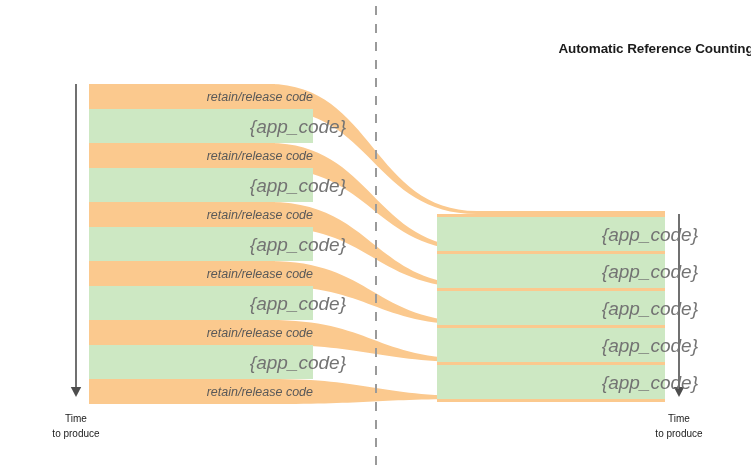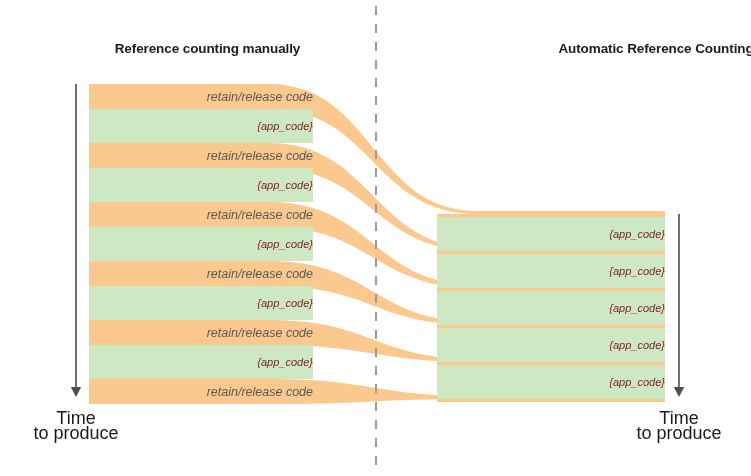--- a/index.html
+++ b/index.html
@@ -32,39 +32,39 @@
     white-space:nowrap;
     text-align:right;
     pointer-events:none;
   }
   .lbl-retain{
     font-size:12.5px;
     color:#595959;
     letter-spacing:0px;
   }
   .lbl-app{
-    font-size:11px;
-    color:#7f1d1d;
+    font-size:19px;
+    color:#737373;
     letter-spacing:0px;
+    padding-left:33px;
   }
   .axis-caption{
     position:absolute;
-    font-size:18px;
+    font-size:10px;
     color:#1b1b1b;
     text-align:center;
     line-height:15px;
     white-space:nowrap;
   }
 </style>
 </head>
 <body>
 
 <div id="stage">
 
-  <div class="title" id="title-left">Reference counting manually</div>
 
   <div class="title" id="title-right">Automatic Reference Counting</div>
 
   <svg id="art" viewBox="0 0 751 476">
     <g id="ribbons-layer">
         <path d="M 269 84 C 373 84, 373 211, 477 211 L 665 211 L 665 214 L 477 214 C 373 214, 373 109, 269 109 Z" fill="#fbc98e"></path>
         <path d="M 269 143 C 373 143, 373 248, 477 248 L 665 248 L 665 251 L 477 251 C 373 251, 373 168, 269 168 Z" fill="#fbc98e"></path>
         <path d="M 269 202 C 373 202, 373 285, 477 285 L 665 285 L 665 288 L 477 288 C 373 288, 373 227, 269 227 Z" fill="#fbc98e"></path>
         <path d="M 269 261 C 373 261, 373 322, 477 322 L 665 322 L 665 325 L 477 325 C 373 325, 373 286, 269 286 Z" fill="#fbc98e"></path>
         <path d="M 269 320 C 373 320, 373 359, 477 359 L 665 359 L 665 362 L 477 362 C 373 362, 373 345, 269 345 Z" fill="#fbc98e"></path>

